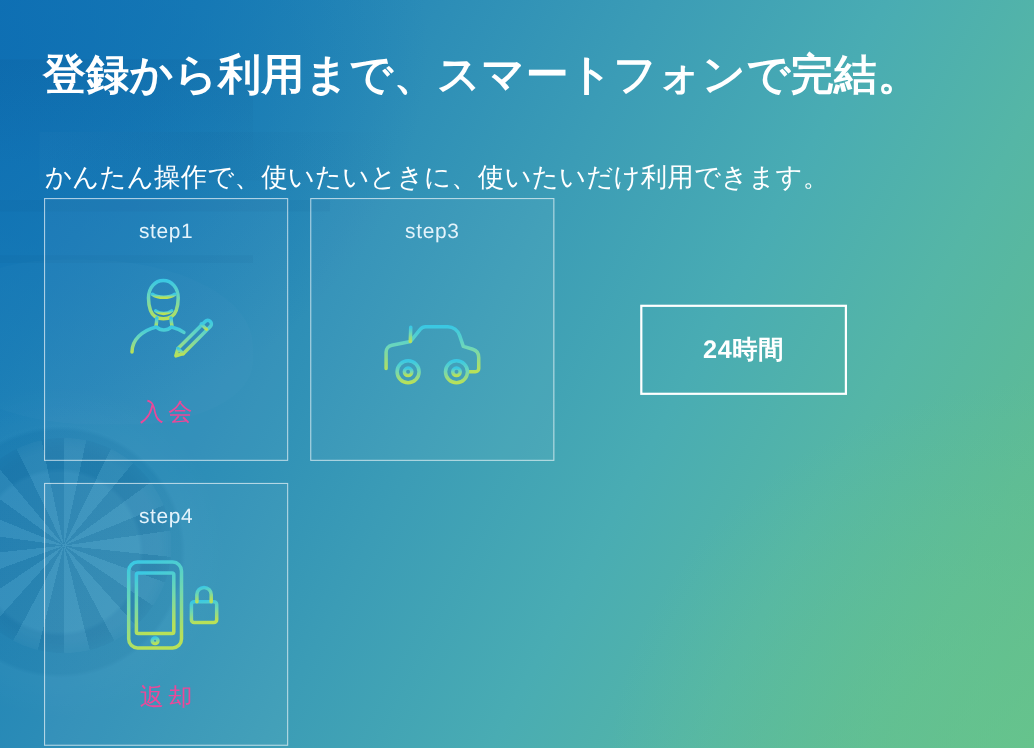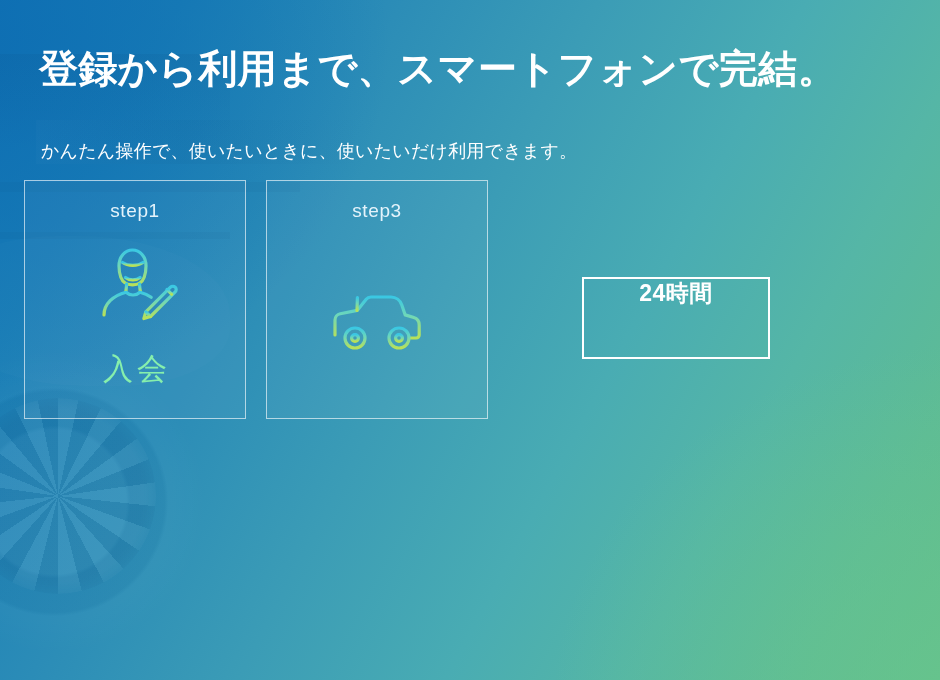--- a/index.html
+++ b/index.html
@@ -158,30 +158,30 @@
     font-weight: 700;
     letter-spacing: 0.4px;
     line-height: 1.18;
     white-space: nowrap;
   }
   .subhead {
     position: absolute;
     left: 41px;
     top: 121px;
     color: #ffffff;
-    font-size: 18px;
+    font-size: 24px;
     font-weight: 400;
     letter-spacing: 0.2px;
     white-space: nowrap;
   }
 
   
   .cards {
     position: absolute;
-    left: 24px;
+    left: 40px;
     top: 180px;
     width: 462px;
     display: grid;
     grid-template-columns: 222px 222px;
     grid-template-rows: 239px 239px;
     column-gap: 18px;
     row-gap: 8px;
     gap: 20px;
   }
   .card {
@@ -203,39 +203,40 @@
   .card-icon {
     flex: 1 1 auto;
     display: flex;
     align-items: center;
     justify-content: center;
     width: 100%;
   }
   .card-icon svg { display: block; }
   .card-label {
     margin-bottom: 28px;
-    color: #86efac;
-    font-size: 30px;
+    color: #ec4899;
+    font-size: 22px;
     font-weight: 500;
     letter-spacing: 4px;
     text-indent: 4px;
   }
 
   
   .badge {
     position: absolute;
     left: 582px;
     top: 277px;
     width: 188px;
     height: 82px;
     box-sizing: border-box;
     border: 2px solid #ffffff;
     display: flex;
     flex-direction: column;
     align-items: center;
+    justify-content: center;
     color: #ffffff;
     line-height: 1.28;
   }
   .badge-line {
     font-size: 23px;
     font-weight: 700;
     letter-spacing: 0.5px;
     white-space: nowrap;
   }
 </style>
@@ -309,20 +310,33 @@
           <path d="M44.5 33.5h48"></path>
           <path d="M22 44h6"></path>
           <circle cx="42" cy="58" r="10"></circle>
           <circle cx="86" cy="58" r="10"></circle>
           <circle cx="42" cy="58" r="3.4"></circle>
           <circle cx="86" cy="58" r="3.4"></circle>
         </svg>
       </div>
     </div>
 
+    <div class="card">
+      <div class="card-step">step4</div>
+      <div class="card-icon">
+        <svg width="104" height="96" viewBox="0 0 104 96" fill="none" stroke="url(#ico2)" stroke-width="3.2" stroke-linecap="round" stroke-linejoin="round">
+          <rect x="18" y="9" width="48" height="78" rx="8"></rect>
+          <rect x="25" y="19" width="34" height="55" rx="1.6"></rect>
+          <circle cx="42" cy="80.5" r="2.6"></circle>
+          <rect x="75" y="45" width="23" height="19" rx="2.6"></rect>
+          <path d="M80 45v-6.5c0-3.6 2.9-6.5 6.5-6.5s6.5 2.9 6.5 6.5V45"></path>
+        </svg>
+      </div>
+      <div class="card-label">返却</div>
+    </div>
 
   </div>
 
   <div class="badge">
     <div class="badge-line">24時間</div>
   </div>
 
 </div>
 
 </body></html>

